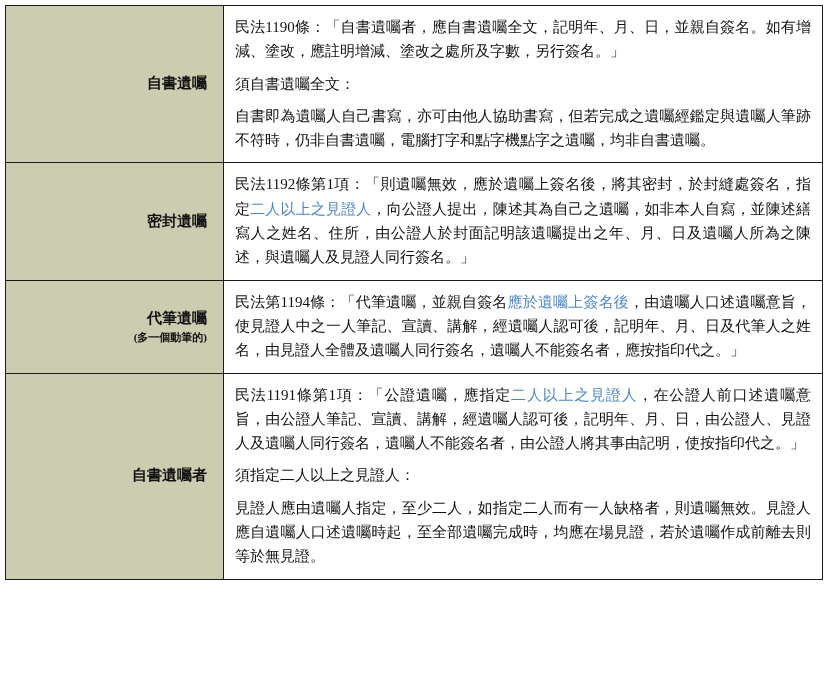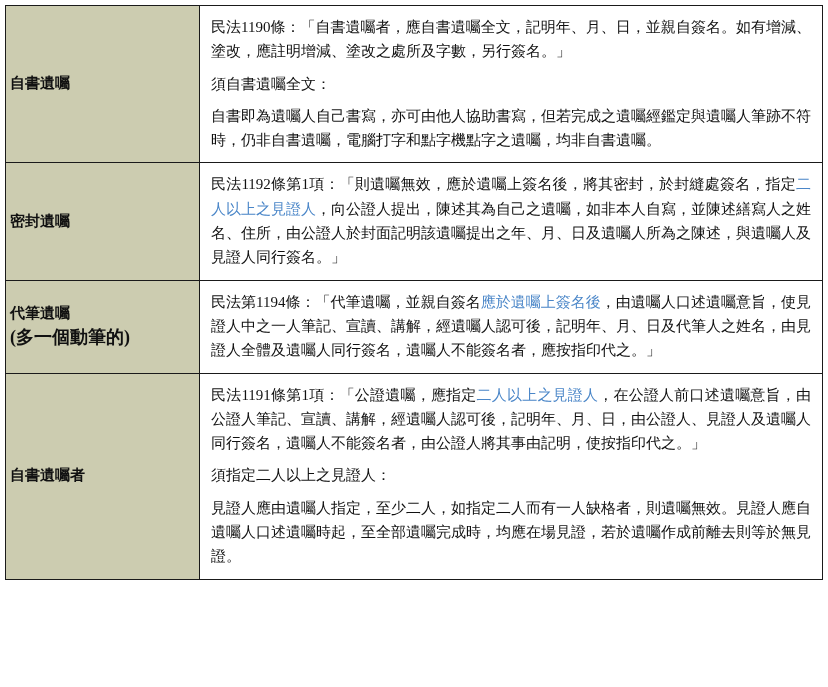--- a/index.html
+++ b/index.html
@@ -20,47 +20,47 @@
     table-layout: fixed;
   }
   .doc-table td {
     border: 1px solid #1a1a1a;
     vertical-align: middle;
     padding: 0;
   }
   td.label-cell {
     width: 185px;
     background: #ccccb0;
-    text-align: left;
+    text-align: right;
     font-weight: bold;
     font-size: 15px;
     line-height: 1.45;
     color: #111111;
-    padding: 6px 4px;
+    padding: 6px 16px;
   }
   td.body-cell {
     background: #ffffff;
     padding: 9px 11px 10px 11px;
     font-size: 15px;
     line-height: 1.62;
     color: #111111;
     text-align: justify;
   }
   .para {
     margin: 0;
   }
   .para + .para {
     margin-top: 8px;
   }
   .hl {
     color: #4a86c8;
   }
   .label-sub {
     display: block;
-    font-size: 18px;
+    font-size: 11px;
   }
 </style>
 </head>
 <body>
 
 <table class="doc-table">
   <tbody>
       <tr>
         <td class="label-cell"><span>自書遺囑</span></td>
         <td class="body-cell">

